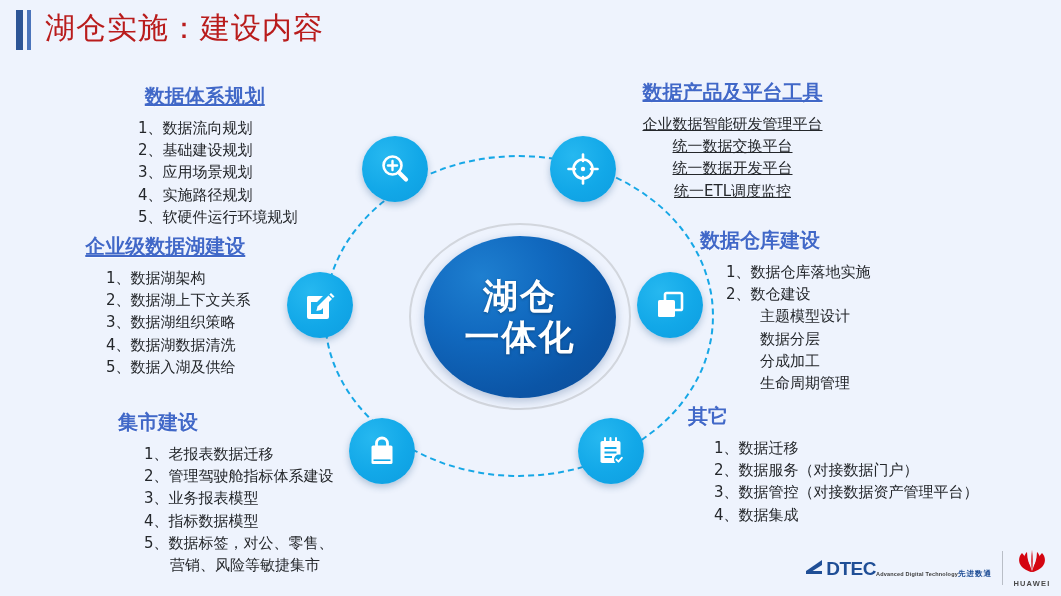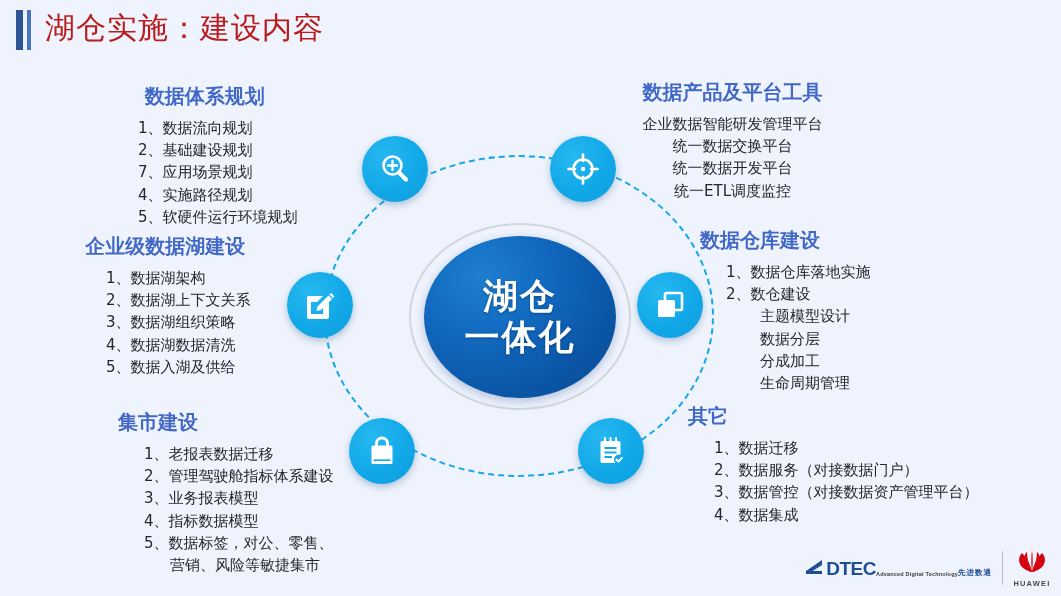--- a/index.html
+++ b/index.html
@@ -74,42 +74,42 @@
   }
   .hd.ul{text-underline-offset:2px;}
   .ln{
     font-size:15px;color:#24272b;line-height:1.48;white-space:nowrap;
     font-family:"DejaVu Sans","Liberation Sans",sans-serif;
   }
   .lines{margin-top:8px;}
   .ind1{padding-left:26px;}
   .ind2{padding-left:60px;}
   .ind3{padding-left:52px;}
-  .ctr{text-align:center;}
+  .ctr{text-align:center;text-decoration:underline;}
 
   
   .b-tl{left:112px;top:84px;}
   .b-tr{left:600px;top:80px;width:265px;}
   .b-ml{left:80px;top:234px;}
   .b-mr{left:700px;top:228px;}
   .b-bl{left:118px;top:410px;}
   .b-br{left:688px;top:404px;}
 
   
   .logos{position:absolute;right:10px;bottom:8px;display:flex;align-items:center;gap:10px;}
   .dtec{display:flex;flex-direction:row;align-items:flex-end;line-height:1;}
   .dtec-top{display:flex;align-items:center;gap:1px;}
   .dtec-word{
     font-size:19px;font-weight:bold;color:#1f4e96;letter-spacing:-0.5px;
     font-family:"Liberation Sans",sans-serif;
   }
   .dtec-sub{font-size:5.5px;color:#3a3a3a;margin-top:2px;letter-spacing:.2px;
     font-family:"Liberation Sans",sans-serif;font-weight:bold;}
   .dtec-cn{font-size:7.5px;color:#1f4e96;margin-top:2px;letter-spacing:1px;
-    font-family:Liberation Mono, monospace;font-weight:bold;}
+    font-family:Liberation Sans, sans-serif;font-weight:bold;}
   .divider{width:1px;height:34px;background:#b9bec7;}
   .hw{display:flex;flex-direction:column;align-items:center;}
   .hw-word{font-size:7.5px;font-weight:bold;color:#4a4a4a;letter-spacing:1.2px;margin-top:1px;
     font-family:"Liberation Sans",sans-serif;}
 </style>
 </head>
 <body>
 
 <div class="slide">
 
@@ -194,21 +194,21 @@
         <path d="M22.4 25.6 l2 2 l3.4 -3.8" fill="none" stroke="#fff" stroke-width="2" stroke-linecap="round" stroke-linejoin="round"></path>
       </svg>
     </span>
   </div>
 
   <div class="blk b-tl">
     <div class="hd ctr">数据体系规划</div>
     <div class="lines">
       <div class="ln ind1">1、数据流向规划</div>
       <div class="ln ind1">2、基础建设规划</div>
-      <div class="ln ind1">7、应用场景规划</div>
+      <div class="ln ind1">3、应用场景规划</div>
       <div class="ln ind1">4、实施路径规划</div>
       <div class="ln ind1">5、软硬件运行环境规划</div>
     </div>
   </div>
 
   <div class="blk b-tr">
     <div class="hd ctr">数据产品及平台工具</div>
     <div class="lines">
       <div class="ln ctr">企业数据智能研发管理平台</div>
       <div class="ln ctr">统一数据交换平台</div>

